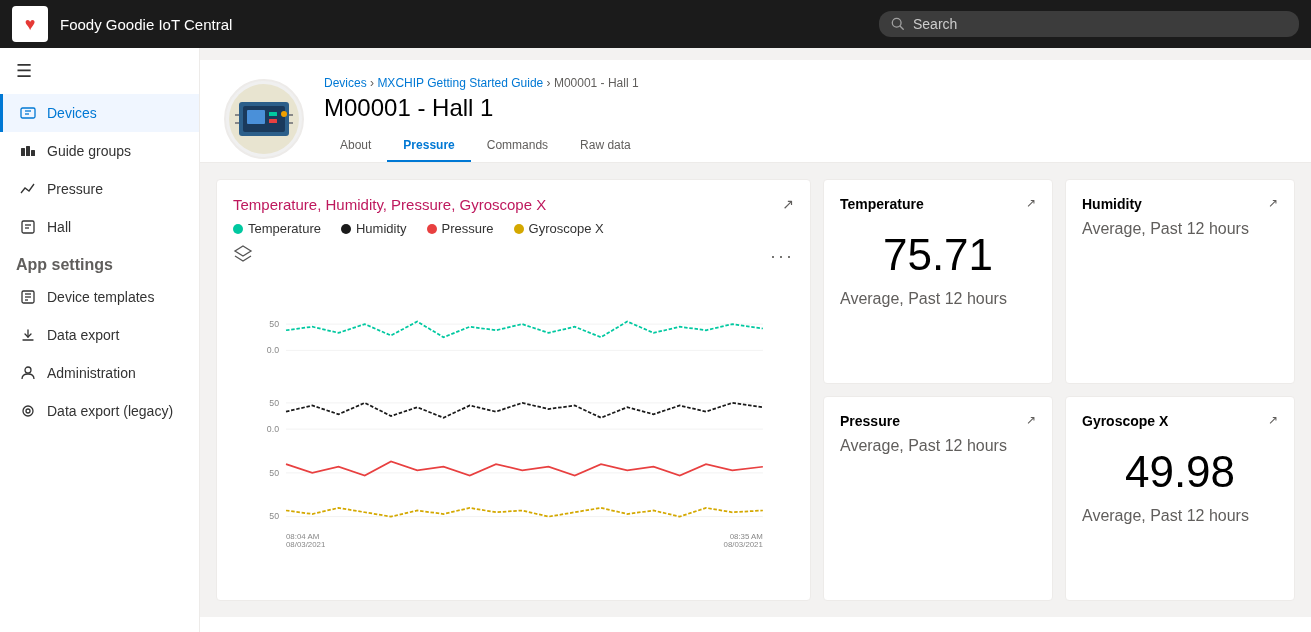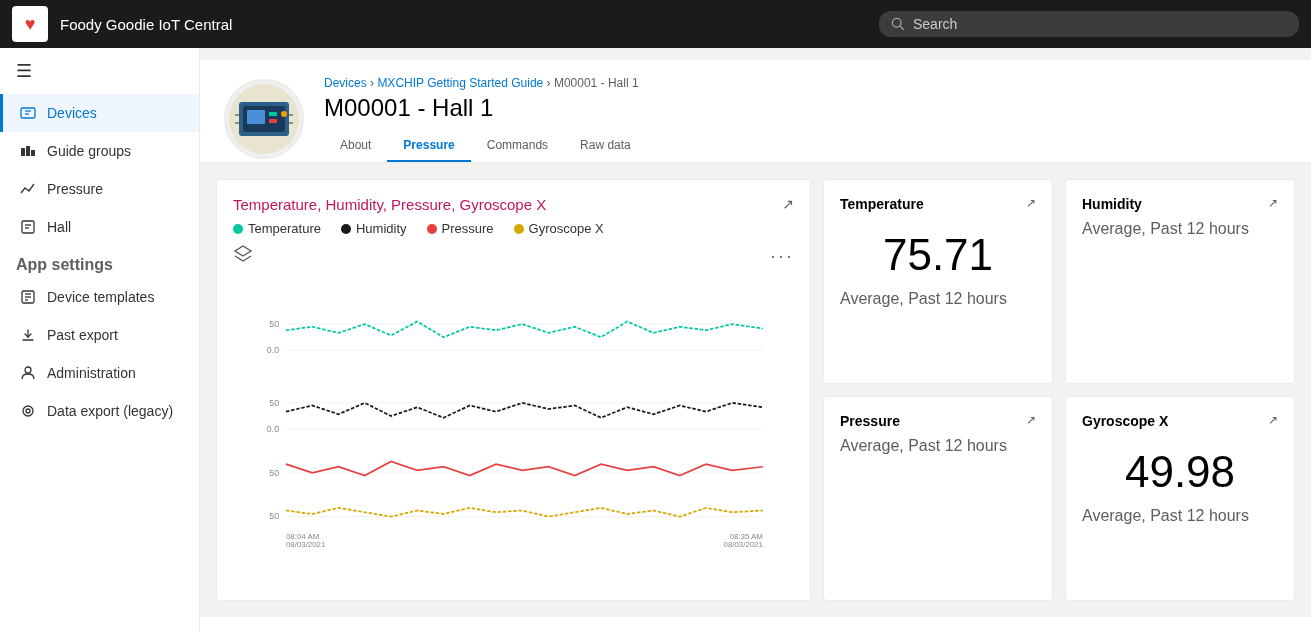--- a/index.html
+++ b/index.html
@@ -165,21 +165,21 @@
     </div>
 
     <div class="sidebar-item">
       <span class="sidebar-icon">
         <svg width="16" height="16" viewBox="0 0 16 16" fill="none">
             <polyline points="8,3 8,10" stroke="#333" stroke-width="1.3" stroke-linecap="round"></polyline>
             <polyline points="5,7 8,10 11,7" stroke="#333" stroke-width="1.3" stroke-linecap="round" fill="none"></polyline>
             <line x1="3" y1="13" x2="13" y2="13" stroke="#333" stroke-width="1.3" stroke-linecap="round"></line>
           </svg>
       </span>
-      <span>Past export</span>
+      <span>Data export</span>
     </div>
 
     <div class="sidebar-item">
       <span class="sidebar-icon">
         <svg width="16" height="16" viewBox="0 0 16 16" fill="none">
             <circle cx="8" cy="5" r="3" stroke="#333" stroke-width="1.3"></circle>
             <path d="M2 14c0-3.314 2.686-5 6-5s6 1.686 6 5" stroke="#333" stroke-width="1.3" fill="none"></path>
           </svg>
       </span>
       <span>Administration</span>

